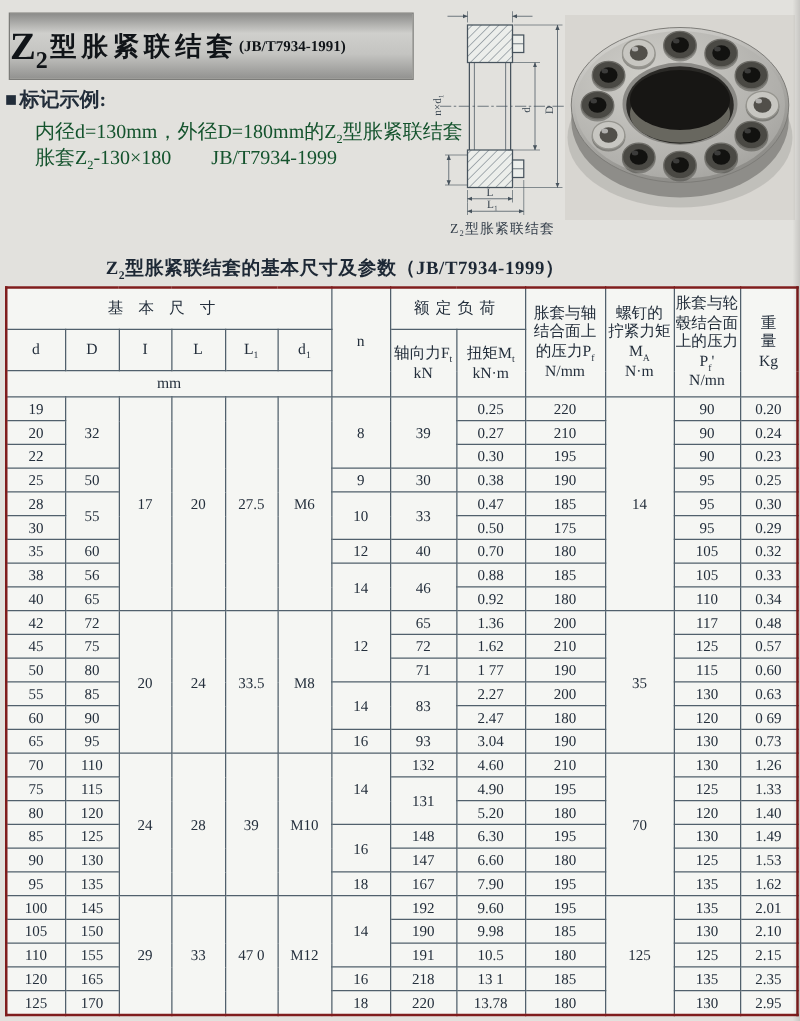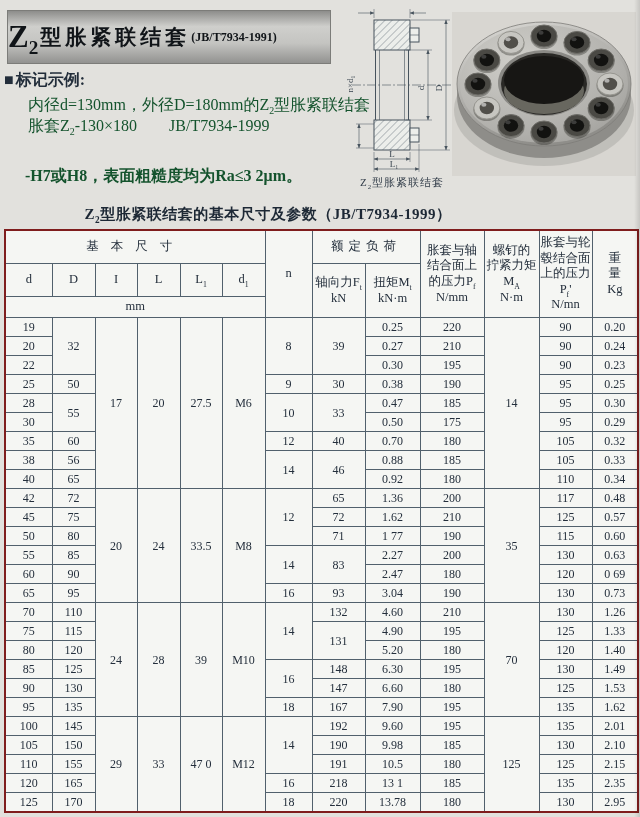--- a/index.html
+++ b/index.html
@@ -70,21 +70,20 @@
     <span class="title-rest">型胀紧联结套</span>
     <span class="title-suffix">(JB/T7934-1991)</span>
   </div>
 
   <div class="mark-head">
     <span class="bullet">■</span><span>标记示例:</span>
   </div>
   <div class="para p1">内径d=130mm，外径D=180mm的Z<sub>2</sub>型胀紧联结套</div>
   <div class="para p2">胀套Z<sub>2</sub>-130×180　　JB/T7934-1999</div>
 
-  <div class="para n2">-H7或H8，表面粗糙度均为Ra≤3 2μm。</div>
 
   <svg class="drawing-svg" width="116" height="170" viewBox="0 0 116 170">
     <defs>
       <pattern id="hatch" width="5" height="5" patternTransform="rotate(45)" patternUnits="userSpaceOnUse">
         <rect width="5" height="5" fill="#eceeeb"></rect>
         <line x1="0" y1="0" x2="0" y2="5" stroke="#5c6a74" stroke-width="0.8"></line>
       </pattern>
       <marker id="ar" markerWidth="8" markerHeight="8" refX="6.5" refY="4" orient="auto-start-reverse">
         <path d="M0,1.2 L6.8,4 L0,6.8 z" fill="#47535d"></path>
       </marker>

